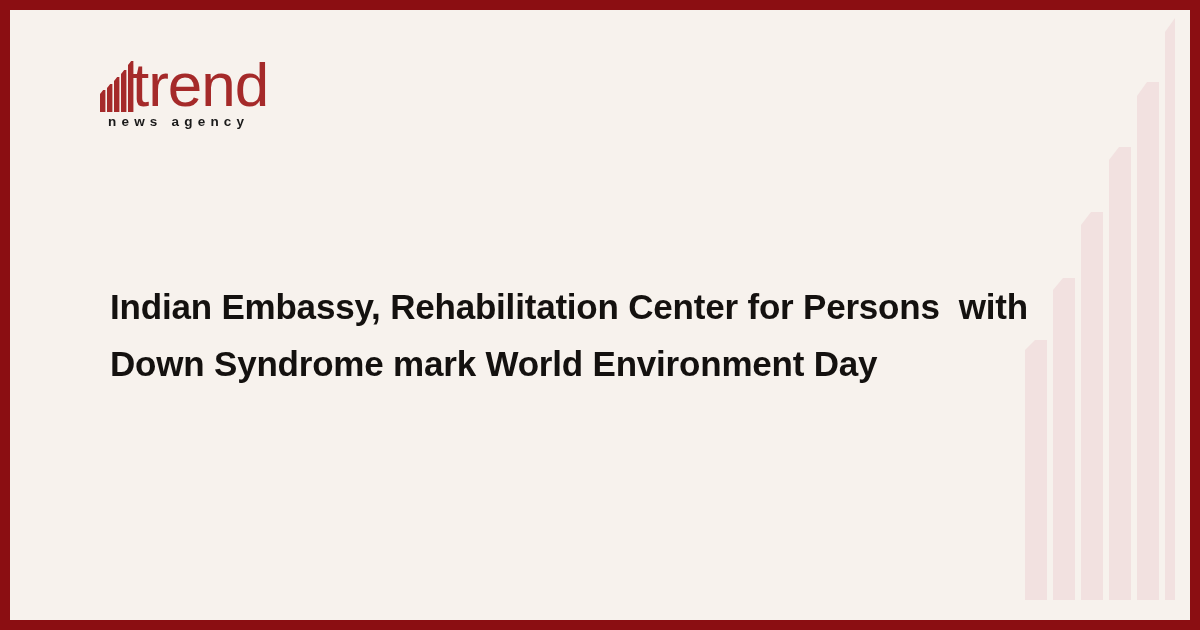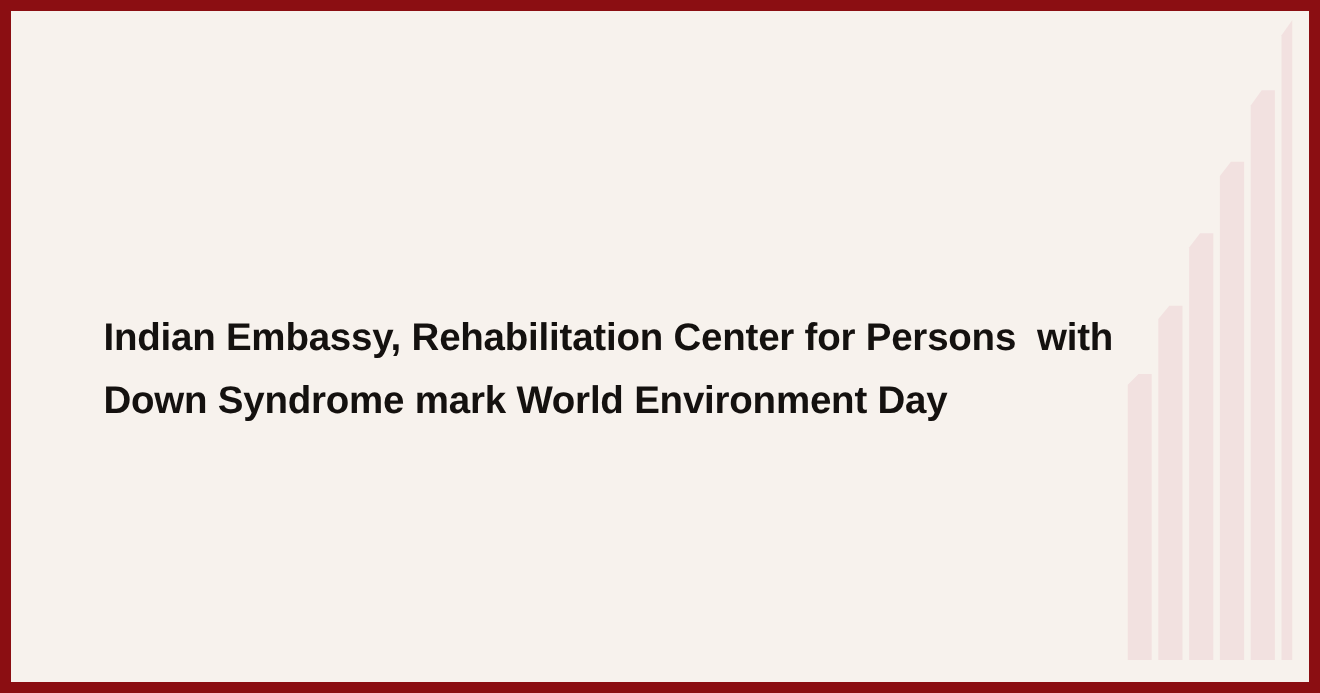--- a/index.html
+++ b/index.html
@@ -73,21 +73,21 @@
     font-size:13.5px;
     font-weight:700;
     color:#1A1A1A;
     letter-spacing:5.2px;
     white-space:nowrap;
   }
 
   
   #headline {
     position:absolute;
-    left:84px;
+    left:100px;
     top:268px;
     width:1000px;
     font-size:35px;
     line-height:57px;
     font-weight:700;
     color:#14110F;
     letter-spacing:-0.2px;
     white-space:pre-wrap;
   }
 </style>
@@ -103,17 +103,32 @@
           <polygon points="0,340 10,330 22,330 22,590 0,590"></polygon>
           <polygon points="28,280 38,268 50,268 50,590 28,590"></polygon>
           <polygon points="56,215 66,202 78,202 78,590 56,590"></polygon>
           <polygon points="84,150 94,137 106,137 106,590 84,590"></polygon>
           <polygon points="112,86 122,72 134,72 134,590 112,590"></polygon>
           <polygon points="140,22 150,8 150,590 140,590"></polygon>
         </g>
       </svg>
     </div>
 
+    <div id="logo">
+      <div id="logo-mark-row">
+        <svg id="logo-bars" width="34" height="62" viewBox="0 0 34 62" aria-hidden="true">
+          <g fill="#A52A2A">
+            <polygon points="0,44 3.2,40 5.4,40 5.4,62 0,62"></polygon>
+            <polygon points="7.0,38 10.2,34 12.4,34 12.4,62 7.0,62"></polygon>
+            <polygon points="14.0,31 17.2,27 19.4,27 19.4,62 14.0,62"></polygon>
+            <polygon points="21.0,24 24.2,20 26.4,20 26.4,62 21.0,62"></polygon>
+            <polygon points="28.0,15 31.2,11 33.4,11 33.4,62 28.0,62"></polygon>
+          </g>
+        </svg>
+        <span id="logo-word">trend</span>
+      </div>
+      <div id="logo-sub">news agency</div>
+    </div>
 
     <div id="headline">Indian Embassy, Rehabilitation Center for Persons  with Down Syndrome mark World Environment Day</div>
 
   </div>
 </div>
 
 </body></html>

